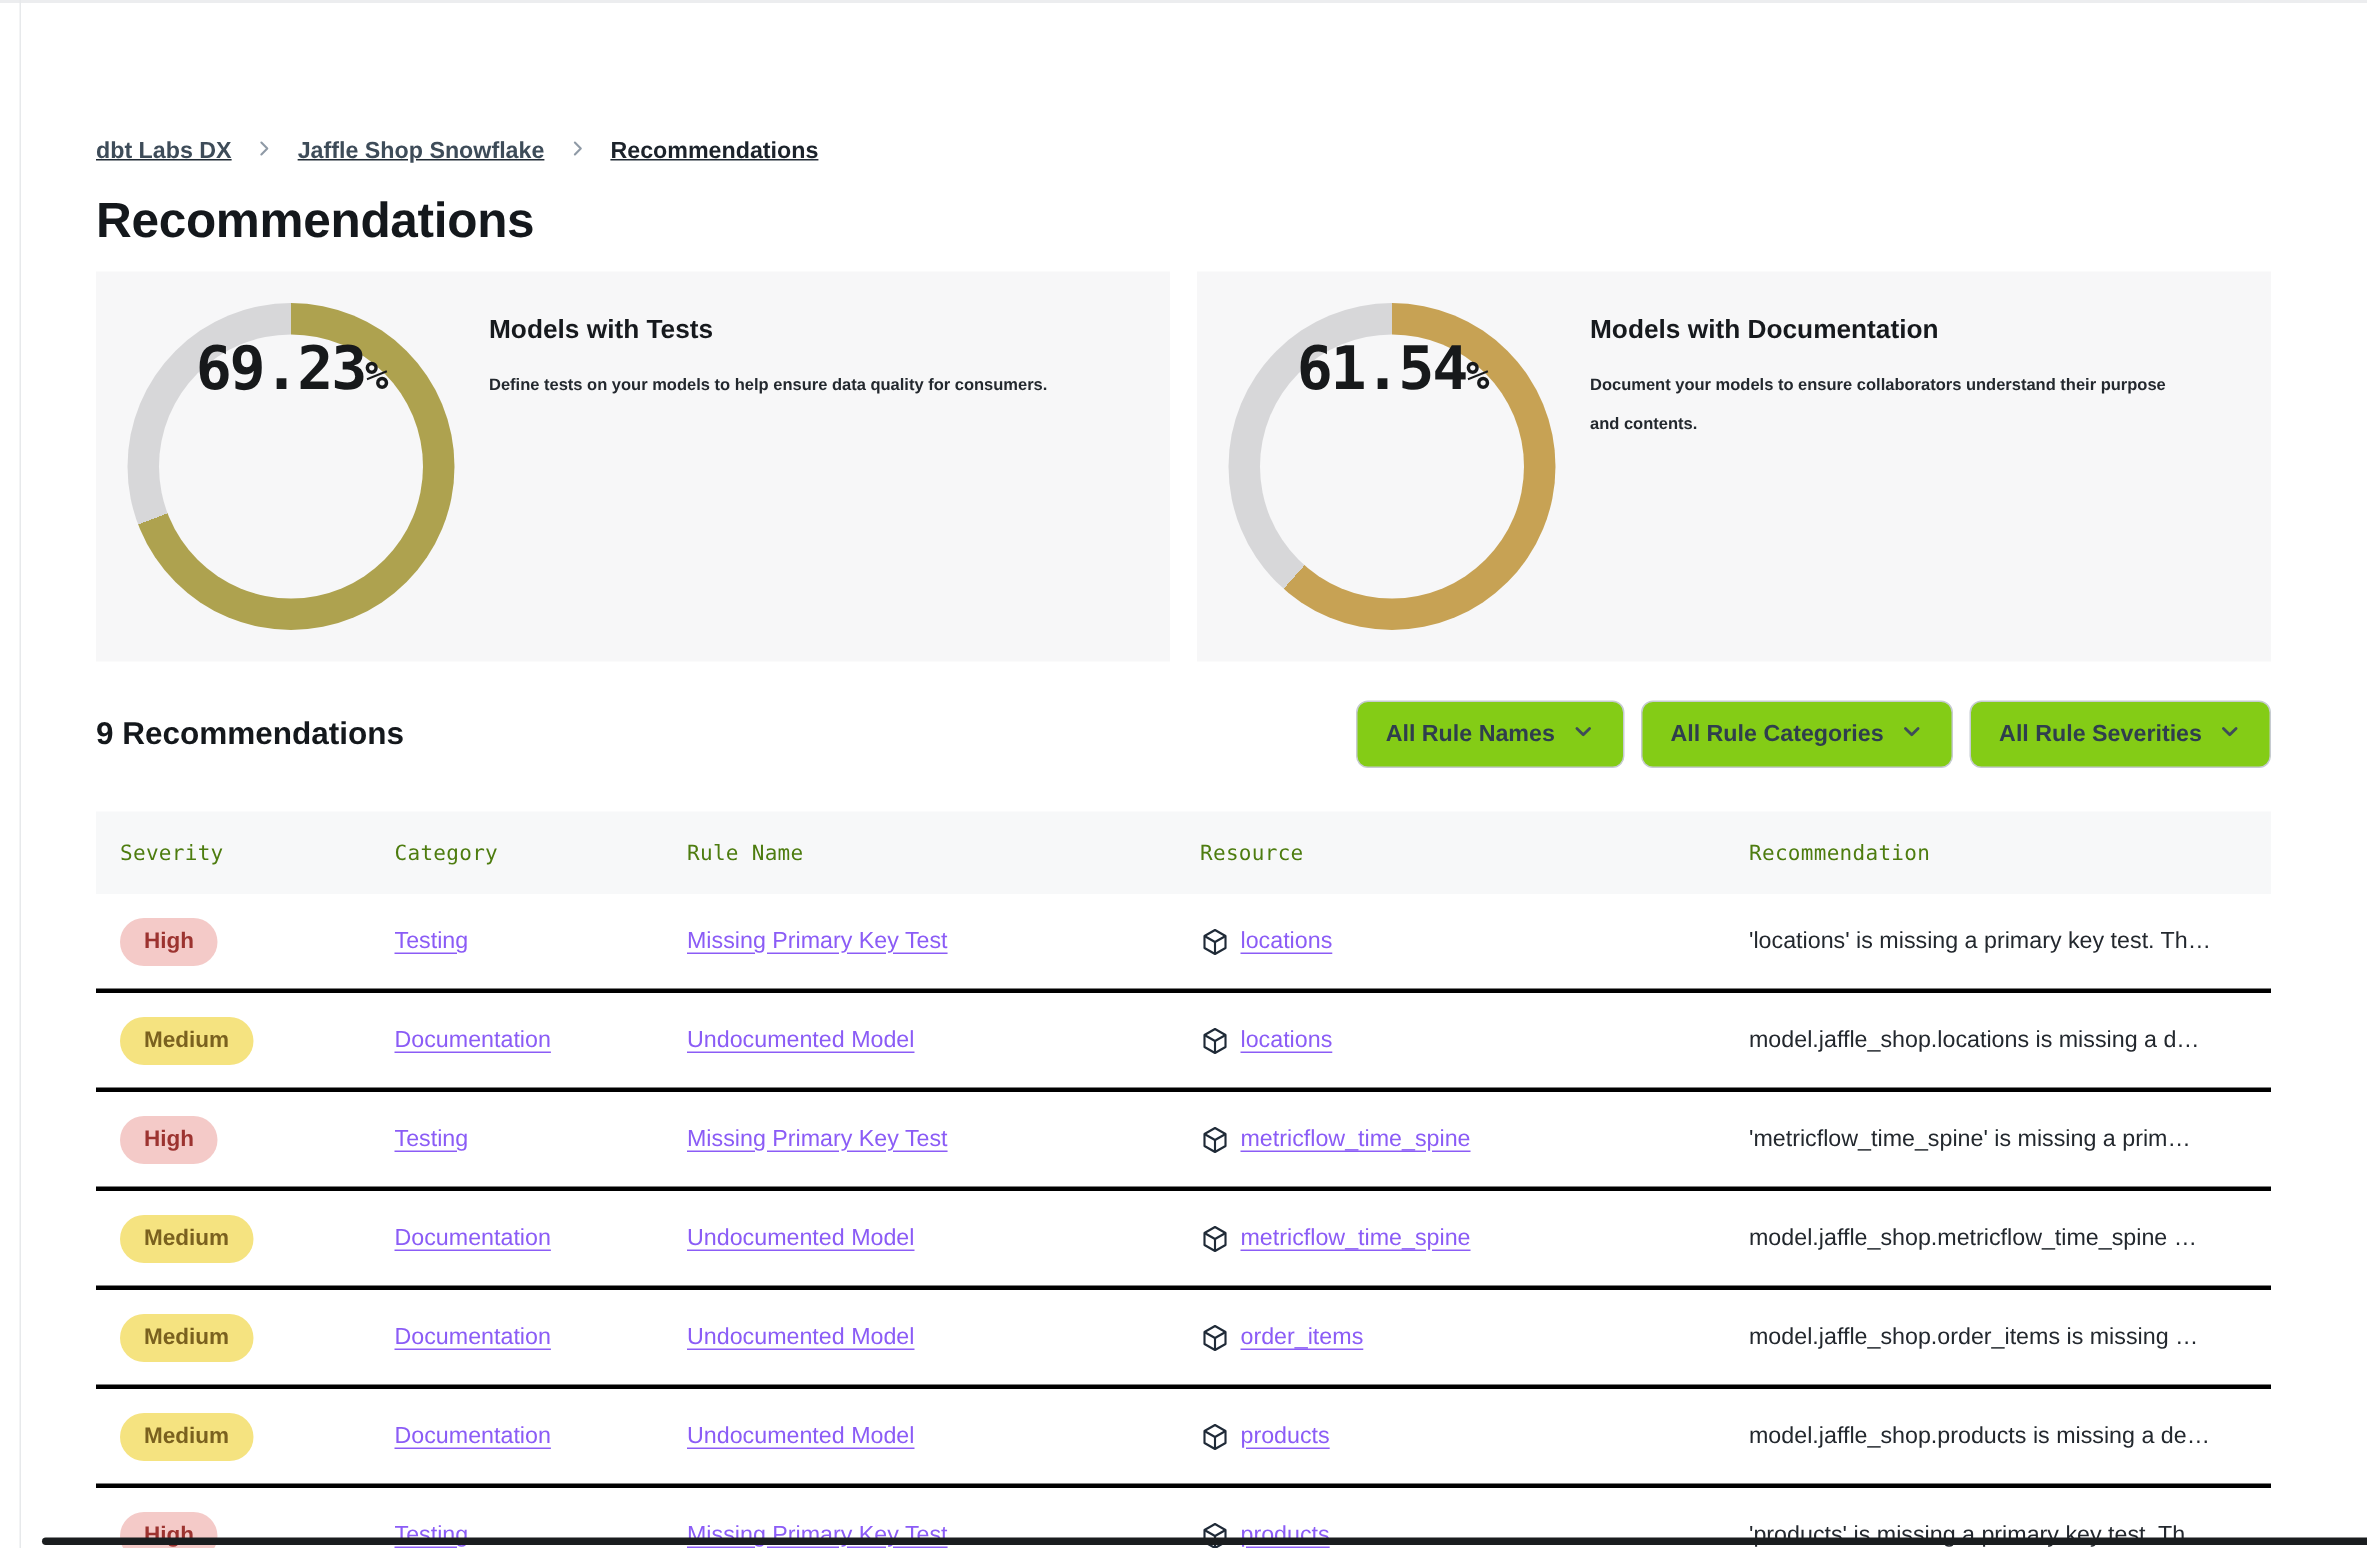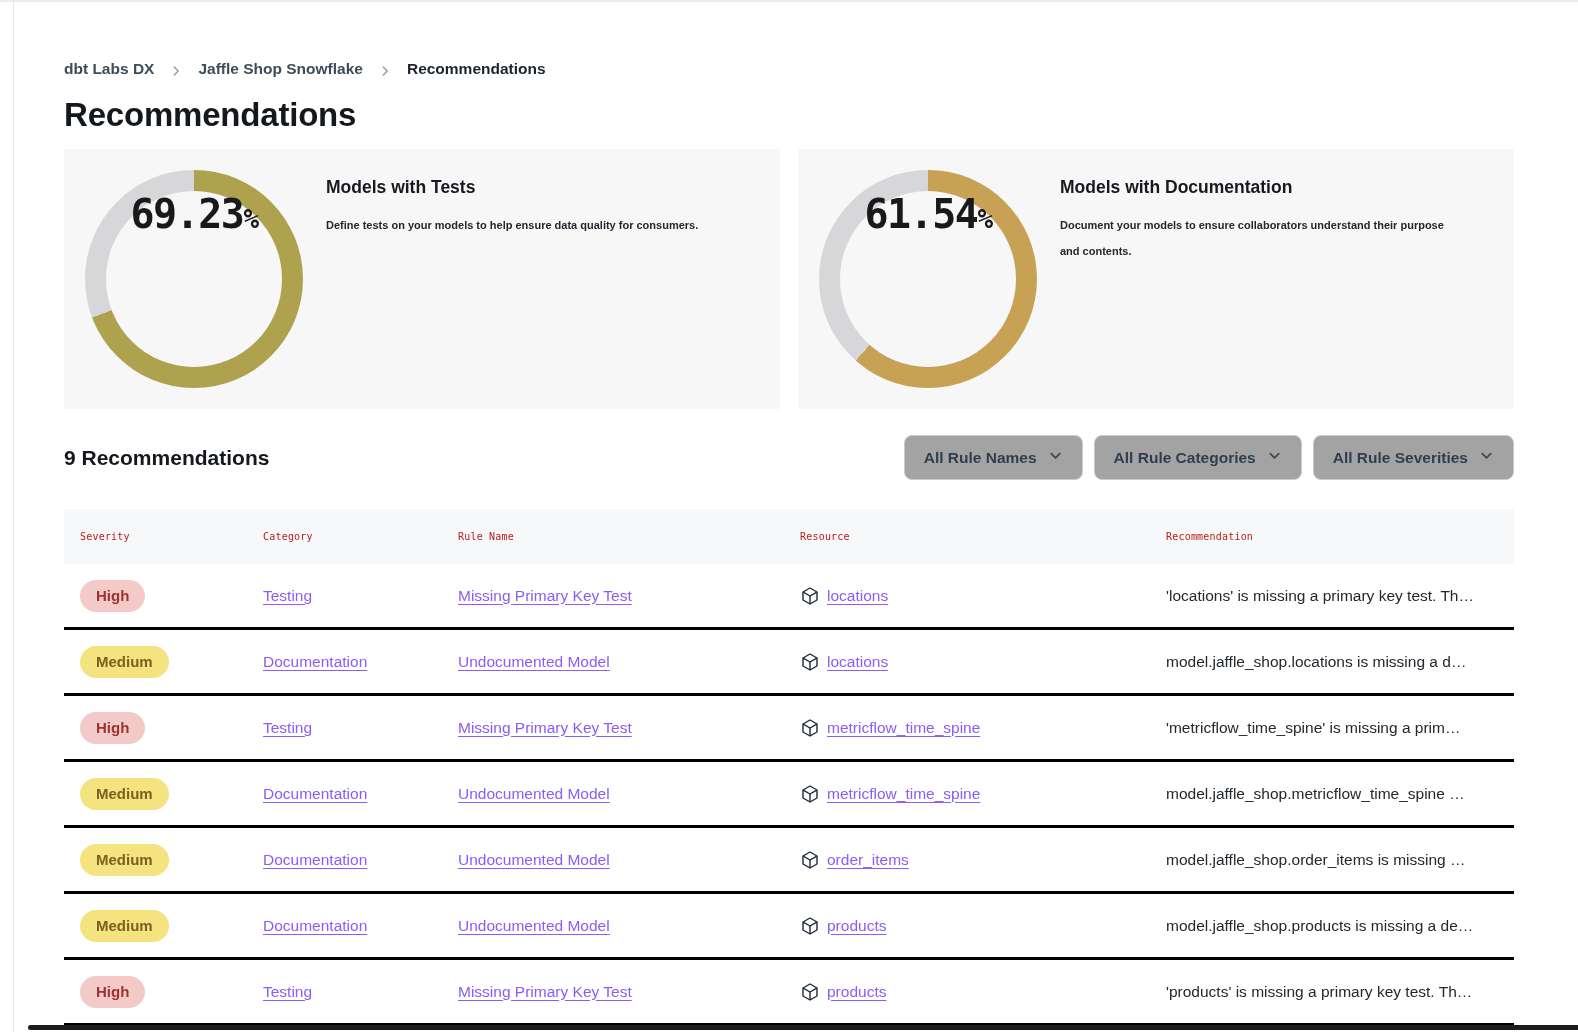--- a/index.html
+++ b/index.html
@@ -9,21 +9,21 @@
     background:#ffffff; color:#1f2933;
     font-family:"Liberation Sans", sans-serif;
   }
   .edge-top { position:absolute; top:0; left:0; right:0; height:2px; background:#ecedef; }
   .edge-left { position:absolute; top:0; bottom:0; left:13px; width:1px; background:#e7e9eb; }
   .bottom-bar { position:absolute; left:28px; right:0; bottom:2px; height:5px; background:#1a1d1f; border-radius:3px 0 0 3px; }
 
   .content { padding:0 64px; }
 
   
-  .breadcrumb { display:flex; align-items:flex-end; gap:15px; padding-top:60px; }
+  .breadcrumb { display:flex; align-items:flex-start; gap:15px; padding-top:92px;text-decoration:underline; }
   .crumb { font-size:15.5px; font-weight:700; color:#3e4c59; text-decoration:none; cursor:pointer; }
   .crumb.current { color:#1c232b; cursor:default; }
   .crumb-sep { display:flex; align-items:center; }
 
   .page-title { margin:16px 0 0; font-size:33px; font-weight:700; color:#14181c; letter-spacing:-0.2px; line-height:41px; }
 
   
   .cards { display:flex; gap:18px; margin-top:14px; }
   .card { flex:1 1 0; height:260px; background:#f7f7f8; padding:21px; display:flex; gap:23px; }
   .donut { width:218px; height:218px; border-radius:50%; position:relative; flex:0 0 auto; }
@@ -34,28 +34,28 @@
   .card-text { padding-top:7px; }
   .card-title { margin:0 0 14px; font-size:17.5px; font-weight:700; color:#16191d; }
   .card-desc { margin:0; font-size:11px; line-height:26px; color:#23282e; max-width:470px;font-weight:bold; }
   .card.narrow-desc .card-desc { max-width:392px; }
 
   
   .list-toolbar { display:flex; align-items:center; justify-content:space-between; margin-top:26px; }
   .count { margin:0; font-size:21px; font-weight:700; color:#14181c; }
   .filters { display:flex; gap:11px; }
   .filter-btn { display:flex; align-items:center; gap:11px; height:45px; padding:0 19px;
-    background:#a3a3a3; border:1px solid #c6cbd1; border-radius:8px; cursor:pointer;
+    background:#84cc16; border:1px solid #c6cbd1; border-radius:8px; cursor:pointer;
     font-family:inherit; font-size:15.5px; font-weight:700; color:#2f3e4d; }
 
   
   .table { margin-top:29px; }
   .thead, .trow { display:grid; grid-template-columns:199px 195px 342px 366px 1fr; align-items:center; }
   .thead { height:55px; background:#f7f8f9;
-    font-family:"DejaVu Sans Mono", monospace; font-size:10px; color:#b91c1c; letter-spacing:0.2px; }
+    font-family:"DejaVu Sans Mono", monospace; font-size:14px; color:#4d7c0f; letter-spacing:0.2px; }
   .th.first, .cell.first { padding-left:16px; }
   .trow { height:66px; border-bottom:3px solid #000000; background:#fff; font-size:15.5px; }
   .badge { display:inline-block; padding:7px 16px; border-radius:999px; font-size:15px; font-weight:700; line-height:18px; }
   .badge-high { background:#f4cac8; color:#9c3330; }
   .badge-medium { background:#f5e380; color:#7a611f; }
   .link { color:#8b5cf6; text-decoration:underline; text-underline-offset:3px; cursor:pointer; }
   .cell-resource { display:flex; align-items:center; gap:7px; }
   .cube { display:flex; align-items:center; }
   .rec { color:#23282e; white-space:nowrap; overflow:hidden; }
 </style>

